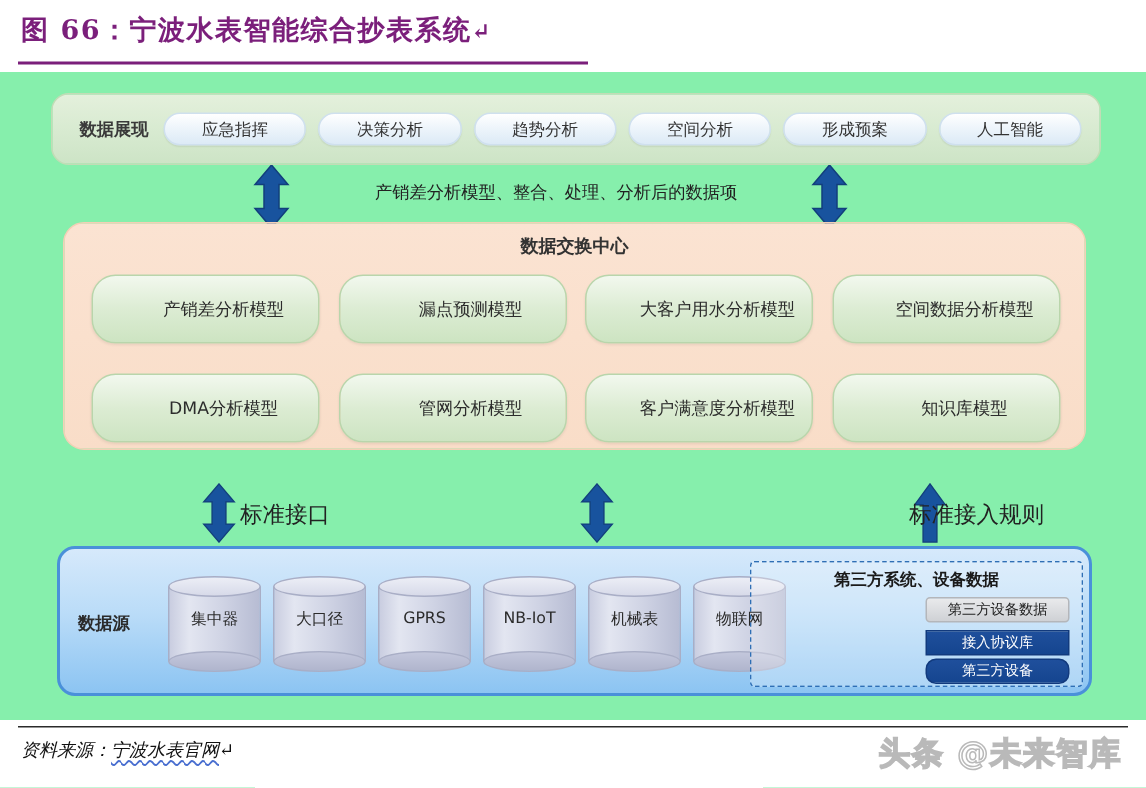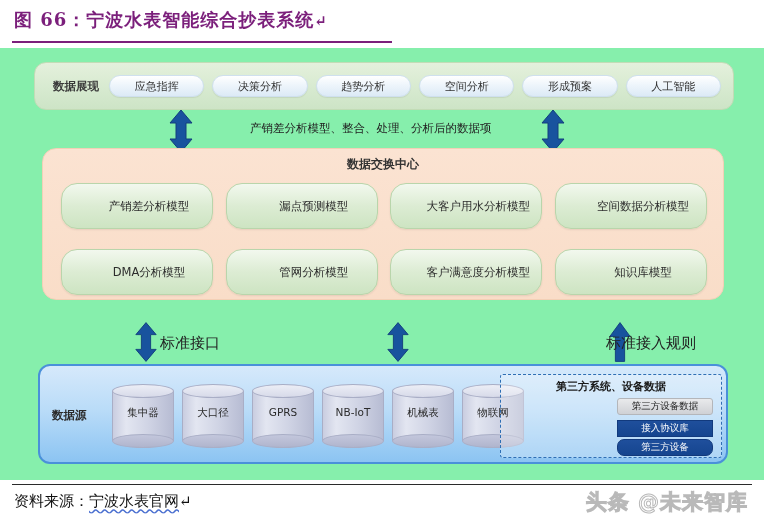--- a/index.html
+++ b/index.html
@@ -178,22 +178,23 @@
   }
 
   
   #footer-rule {
     position: absolute; left: 12px; top: 484px; width: 740px; height: 1px;
     background: #2b2b2b;
   }
   #source-note {
     position: absolute; left: 14px; top: 492px;
     font-family: "DejaVu Serif", "Liberation Serif", serif;
-    font-size: 15px; color: #111;
+    font-size: 12px; color: #111;
     white-space: nowrap;
+    font-style: italic;
   }
   #source-note .wavy {
     text-decoration: underline wavy #4a6fd0;
     text-underline-offset: 2px;
   }
   #watermark {
     position: absolute; right: 16px; top: 488px;
     font-family: "DejaVu Sans", "Liberation Sans", sans-serif;
     font-size: 21px; font-weight: bold;
     color: rgba(255,255,255,0.0);

